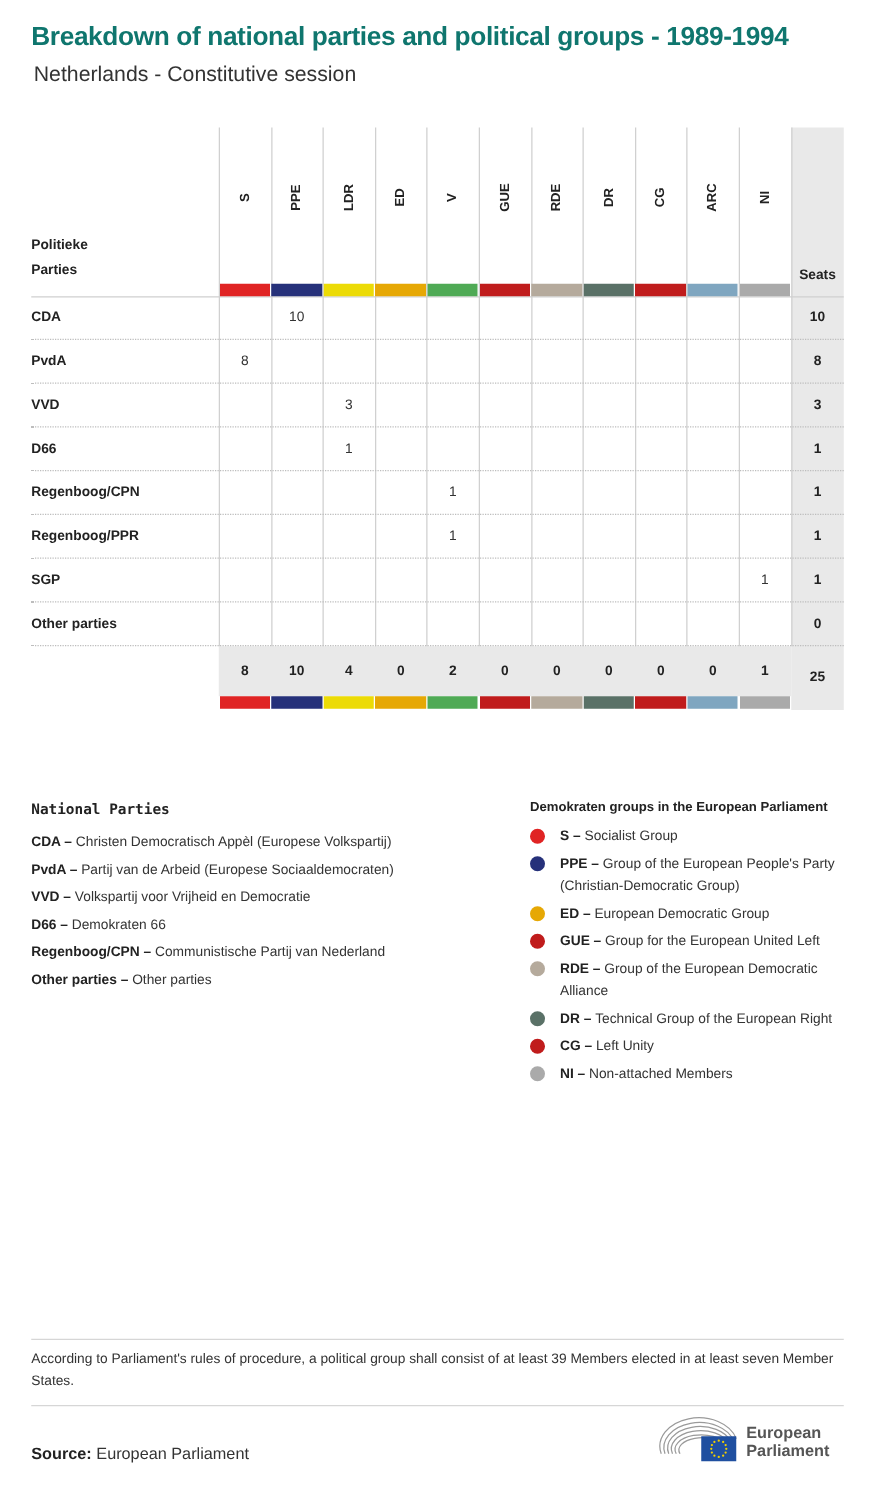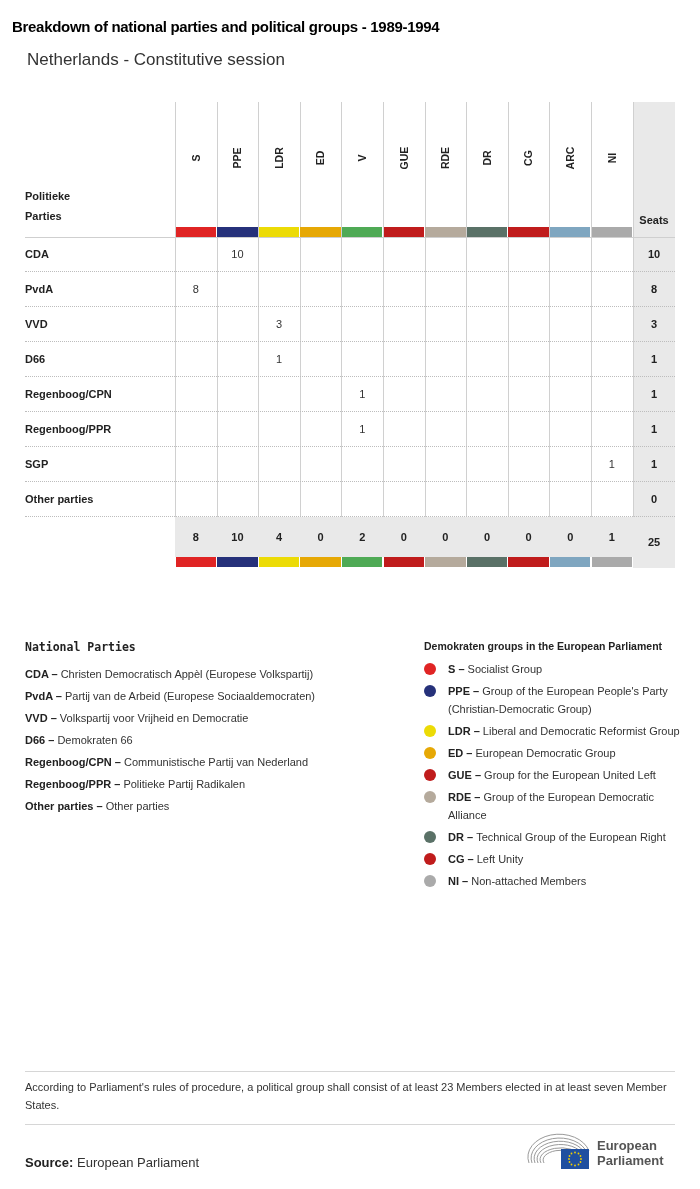--- a/index.html
+++ b/index.html
@@ -2,22 +2,22 @@
 <html><head>
 <meta charset="utf-8">
 <style>
   * { box-sizing: border-box; margin: 0; padding: 0; }
   body {
     width: 700px; height: 1189px; background: #ffffff;
     font-family: "Liberation Sans", "DejaVu Sans", sans-serif;
     color: #1a1a1a; position: relative; overflow: hidden;
   }
   .title {
-    position: absolute; left: 12px; top: 18px;
-    font-size: 15px; font-weight: bold; letter-spacing: -0.3px; color: #000000;
+    position: absolute; left: 25px; top: 18px;
+    font-size: 21px; font-weight: bold; letter-spacing: -0.3px; color: #0f766e;
   }
   .subtitle {
     position: absolute; left: 27px; top: 50px;
     font-size: 17px; color: #333;
   }
   
   .tbl { position: absolute; left: 0; top: 0; width: 700px; height: 600px; }
   .colline { position: absolute; top: 102px; width: 1px; background: #d0d0d0; height: 415px; }
   .seats-bg { position: absolute; left: 633px; top: 102px; width: 42px; height: 466px; background: #e9e9e9; }
   .totals-bg { position: absolute; left: 175px; top: 517px; width: 458px; height: 40px; background: #e9e9e9; }
@@ -303,42 +303,40 @@
   </div>
 
 <div class="np-legend">
   <h3>National Parties</h3>
   <div id="np-items">
       <div class="np-item"><b>CDA</b><b> – </b><span>Christen Democratisch Appèl (Europese Volkspartij)</span></div>
       <div class="np-item"><b>PvdA</b><b> – </b><span>Partij van de Arbeid (Europese Sociaaldemocraten)</span></div>
       <div class="np-item"><b>VVD</b><b> – </b><span>Volkspartij voor Vrijheid en Democratie</span></div>
       <div class="np-item"><b>D66</b><b> – </b><span>Demokraten 66</span></div>
       <div class="np-item"><b>Regenboog/CPN</b><b> – </b><span>Communistische Partij van Nederland</span></div>
-      <div class="np-item"><b>Regenboog/PPR</b><b> – </b><span>Politieke Partij Radikalen</span></div>
       <div class="np-item"><b>Other parties</b><b> – </b><span>Other parties</span></div>
     </div>
 </div>
 
 <div class="pg-legend">
   <h3>Demokraten groups in the European Parliament</h3>
   <div id="pg-items">
       <div class="pg-item"><span class="dot" style="background: rgb(224, 36, 36);"></span><b>S</b><b> – </b><span>Socialist Group</span></div>
       <div class="pg-item"><span class="dot" style="background: rgb(38, 49, 122);"></span><b>PPE</b><b> – </b><span>Group of the European People's Party (Christian-Democratic Group)</span></div>
-      <div class="pg-item"><span class="dot" style="background: rgb(236, 219, 6);"></span><b>LDR</b><b> – </b><span>Liberal and Democratic Reformist Group</span></div>
       <div class="pg-item"><span class="dot" style="background: rgb(230, 168, 5);"></span><b>ED</b><b> – </b><span>European Democratic Group</span></div>
       <div class="pg-item"><span class="dot" style="background: rgb(192, 28, 28);"></span><b>GUE</b><b> – </b><span>Group for the European United Left</span></div>
       <div class="pg-item"><span class="dot" style="background: rgb(181, 170, 156);"></span><b>RDE</b><b> – </b><span>Group of the European Democratic Alliance</span></div>
       <div class="pg-item"><span class="dot" style="background: rgb(90, 113, 103);"></span><b>DR</b><b> – </b><span>Technical Group of the European Right</span></div>
       <div class="pg-item"><span class="dot" style="background: rgb(192, 28, 28);"></span><b>CG</b><b> – </b><span>Left Unity</span></div>
       <div class="pg-item"><span class="dot" style="background: rgb(170, 170, 170);"></span><b>NI</b><b> – </b><span>Non-attached Members</span></div>
     </div>
 </div>
 
 <div class="rule" style="top:1071px;"></div>
-<div class="note">According to Parliament's rules of procedure, a political group shall consist of at least 23 Members elected in at least seven Member States.</div>
+<div class="note">According to Parliament's rules of procedure, a political group shall consist of at least 39 Members elected in at least seven Member States.</div>
 <div class="rule" style="top:1124px;"></div>
 <div class="source">
   <b>Source:</b>
   <span>European Parliament</span>
 </div>
 
 <div class="logo">
   <svg width="66" height="40" viewBox="0 0 66 40" style="position:absolute;left:0;top:0;">
     <g fill="none" stroke="#9a9a9a" stroke-width="1">
       <path d="M2 30 A30 22 0 0 1 62 18"></path>

